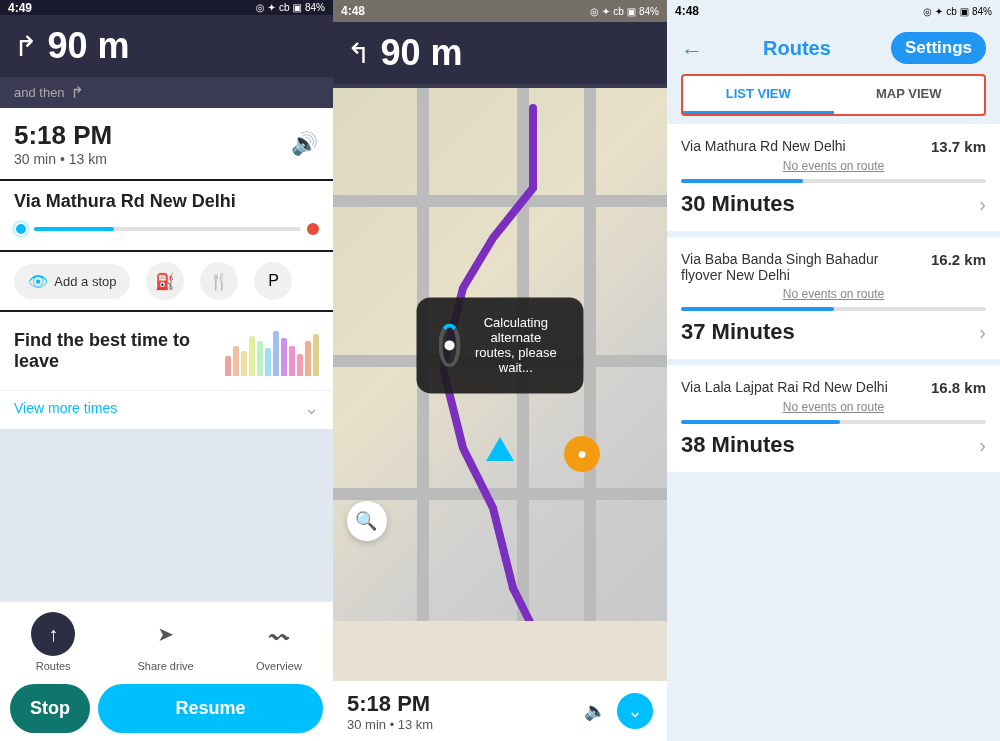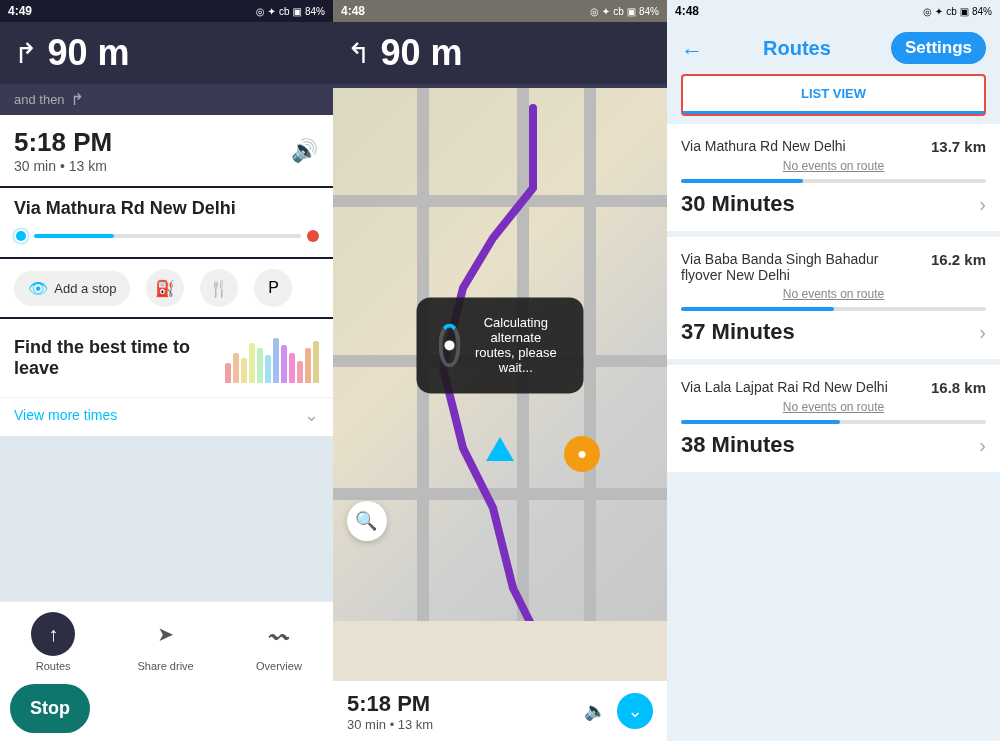--- a/index.html
+++ b/index.html
@@ -1,20 +1,20 @@
 <!DOCTYPE html>
 <html><head>
   <meta charset="utf-8">
   <style>
     * { margin: 0; padding: 0; box-sizing: border-box; }
     body { width: 1000px; height: 741px; display: flex; font-family: -apple-system, BlinkMacSystemFont, 'Segoe UI', sans-serif; overflow: hidden; background: #000; }
 
     
     .panel1 { width: 333px; height: 741px; background: #1a1a2e; display: flex; flex-direction: column; position: relative; }
-    .status-bar { height: 22px; background: #1a1a2e; display: flex; align-items: center; justify-content: space-between; padding: 3px 8px; }
+    .status-bar { height: 15px; background: #1a1a2e; display: flex; align-items: center; justify-content: space-between; padding: 3px 8px; }
     .status-time { color: #fff; font-size: 12px; font-weight: bold; }
     .status-icons { display: flex; align-items: center; gap: 3px; color: #fff; font-size: 10px; }
     .nav-header { background: #2d2d44; padding: 10px 14px; display: flex; align-items: center; gap: 10px; }
     .turn-arrow { color: #fff; font-size: 28px; transform: scaleX(-1); }
     .distance-text { color: #fff; font-size: 36px; font-weight: bold; }
     .and-then-bar { background: #3a3a55; padding: 6px 14px; display: flex; align-items: center; gap: 6px; }
     .and-then-label { color: #aaa; font-size: 13px; }
     .and-then-arrow { color: #aaa; font-size: 16px; }
     .arrival-card { background: #fff; padding: 12px 14px; display: flex; justify-content: space-between; align-items: center; }
     .arrival-info .arrival-time { font-size: 26px; font-weight: bold; color: #222; }
@@ -189,20 +189,21 @@
       <span class="tab-label">Share drive</span>
     </div>
     <div class="tab-item">
       <div class="tab-icon light">〰</div>
       <span class="tab-label">Overview</span>
     </div>
   </div>
 
   <div class="bottom-actions">
     <div class="stop-btn">Stop</div>
+    <div class="resume-btn">Resume</div>
   </div>
 </div>
 
 <div class="panel2">
   <div class="map-status-bar">
     <span style="color:#fff;font-size:12px;font-weight:bold;">4:48</span>
     <div style="display:flex;align-items:center;gap:3px;color:#fff;font-size:10px;">
       <span>◎</span>
       <span>✦</span>
       <span>cb</span>
@@ -276,20 +277,21 @@
   </div>
 
   <div class="routes-header">
     <div class="routes-back">←</div>
     <div class="routes-title">Routes</div>
     <div class="routes-settings-btn">Settings</div>
   </div>
 
   <div class="view-toggle">
     <div class="view-tab active">LIST VIEW</div>
+    <div class="view-tab">MAP VIEW</div>
   </div>
 
   <div class="routes-list" id="routes-container">
       <div class="route-item">
       <div class="route-item-header">
         <span class="route-name">Via Mathura Rd New Delhi</span>
         <span class="route-distance">13.7 km</span>
       </div>
       <div class="route-events">No events on route</div>
       <div class="route-bar-track">

